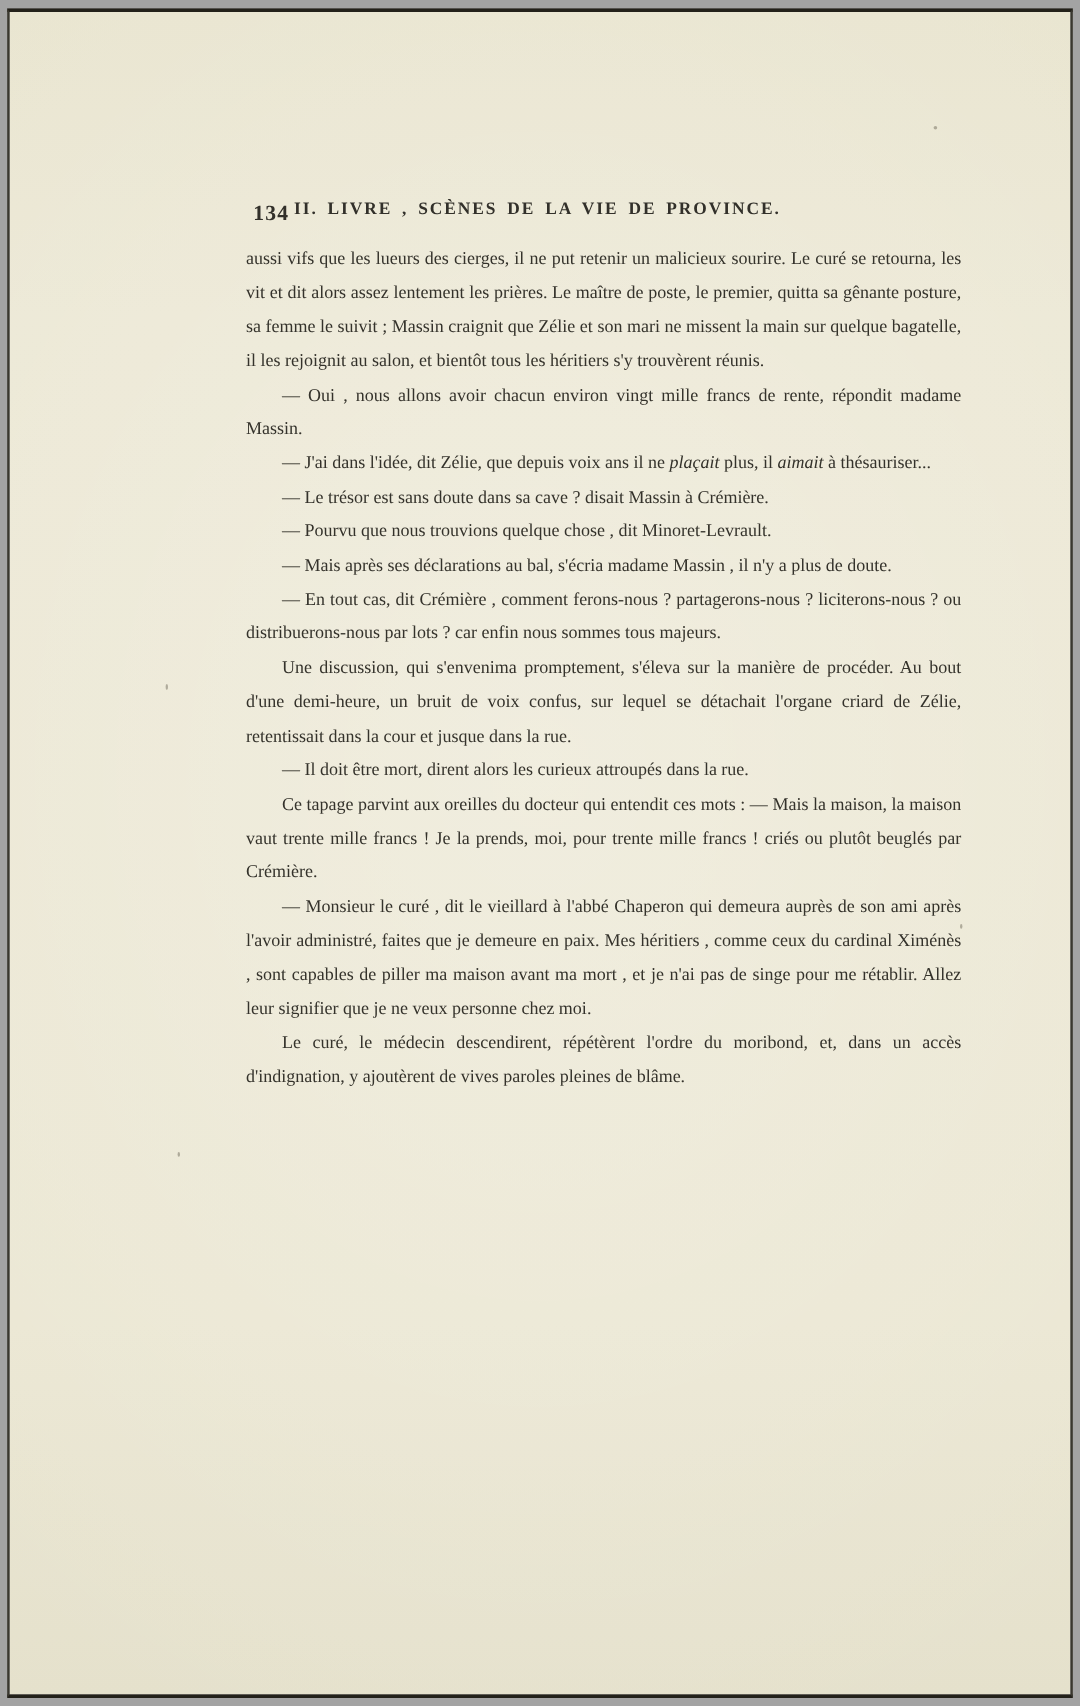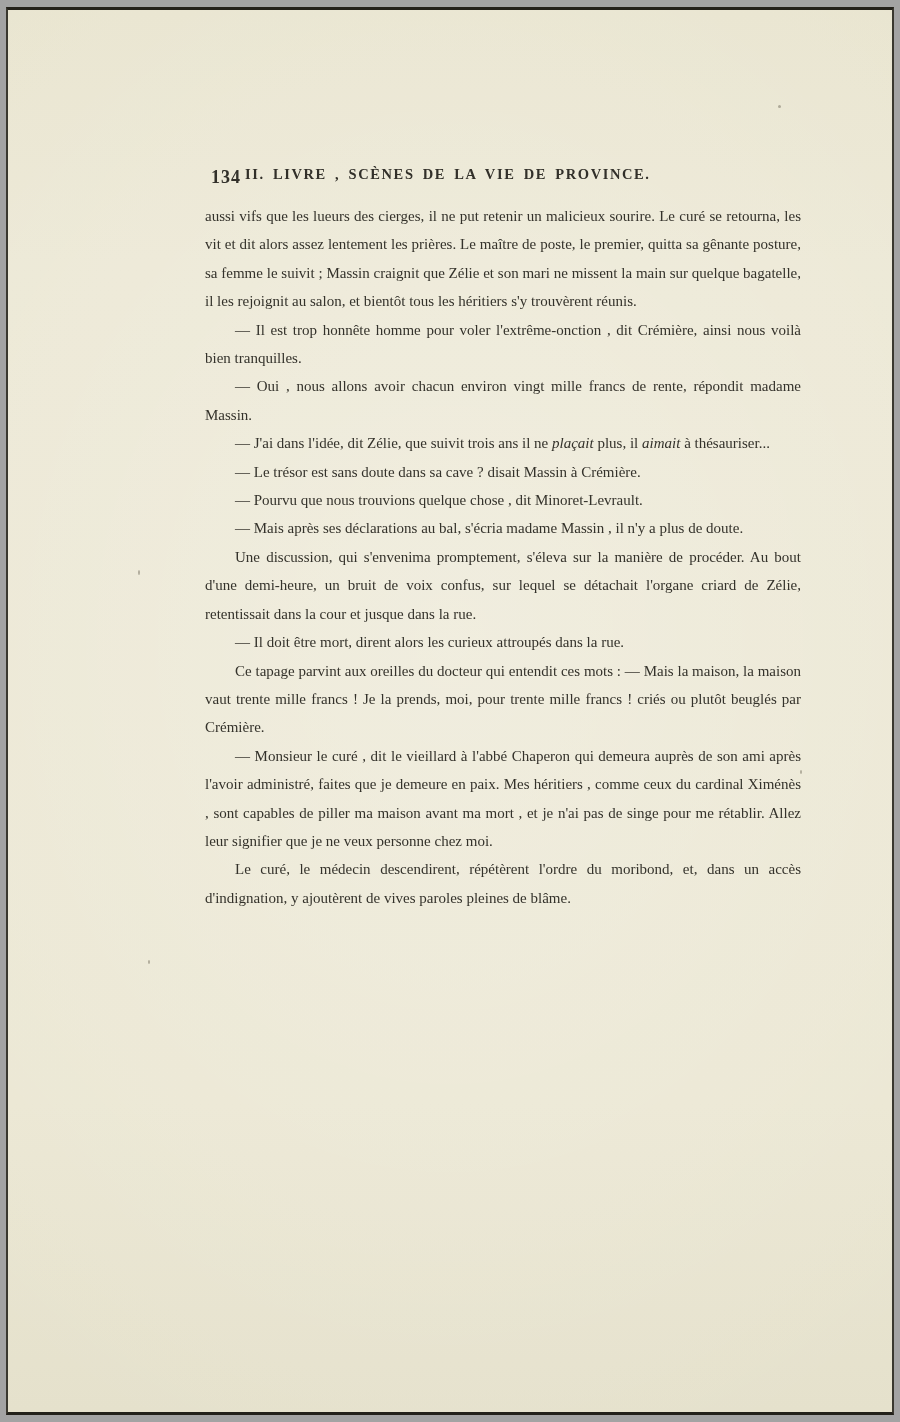--- a/index.html
+++ b/index.html
@@ -89,26 +89,26 @@
     <span class="speck" style="left:792px; top:760px; width:2px; height:4px;"></span>
     <span class="speck" style="left:140px; top:950px; width:2px; height:4px;"></span>
 
     <div class="text-block">
       <div class="header">
         <span class="pagenum">134</span>
         <div class="running">II. LIVRE , SCÈNES DE LA VIE DE PROVINCE.</div>
       </div>
       <div class="body-text" id="body-text">
           <p><span>aussi vifs que les lueurs des cierges, il ne put retenir un malicieux sourire. Le curé se retourna, les vit et dit alors assez lentement les prières. Le maître de poste, le premier, quitta sa gênante posture, sa femme le suivit ; Massin craignit que Zélie et son mari ne missent la main sur quelque bagatelle, il les rejoignit au salon, et bientôt tous les héritiers s'y trouvèrent réunis.</span></p>
-          <p><span>— Il est trop honnête homme pour voler l'extrême-onction , dit Crémière, ainsi nous voilà bien tranquilles.</span></p>
           <p><span>— Oui , nous allons avoir chacun environ vingt mille francs de rente, répondit madame Massin.</span></p>
-          <p><span>— J'ai dans l'idée, dit Zélie, que suivit trois ans il ne </span><i>plaçait</i><span> plus, il </span><i>aimait</i><span> à thésauriser...</span></p>
+          <p><span>— J'ai dans l'idée, dit Zélie, que depuis voix ans il ne </span><i>plaçait</i><span> plus, il </span><i>aimait</i><span> à thésauriser...</span></p>
           <p><span>— Le trésor est sans doute dans sa cave ? disait Massin à Crémière.</span></p>
           <p><span>— Pourvu que nous trouvions quelque chose , dit Minoret-Levrault.</span></p>
           <p><span>— Mais après ses déclarations au bal, s'écria madame Massin , il n'y a plus de doute.</span></p>
+          <p><span>— En tout cas, dit Crémière , comment ferons-nous ? partagerons-nous ? liciterons-nous ? ou distribuerons-nous par lots ? car enfin nous sommes tous majeurs.</span></p>
           <p><span>Une discussion, qui s'envenima promptement, s'éleva sur la manière de procéder. Au bout d'une demi-heure, un bruit de voix confus, sur lequel se détachait l'organe criard de Zélie, retentissait dans la cour et jusque dans la rue.</span></p>
           <p><span>— Il doit être mort, dirent alors les curieux attroupés dans la rue.</span></p>
           <p><span>Ce tapage parvint aux oreilles du docteur qui entendit ces mots : — Mais la maison, la maison vaut trente mille francs ! Je la prends, moi, pour trente mille francs ! criés ou plutôt beuglés par Crémière.</span></p>
           <p><span>— Monsieur le curé , dit le vieillard à l'abbé Chaperon qui demeura auprès de son ami après l'avoir administré, faites que je demeure en paix. Mes héritiers , comme ceux du cardinal Ximénès , sont capables de piller ma maison avant ma mort , et je n'ai pas de singe pour me rétablir. Allez leur signifier que je ne veux personne chez moi.</span></p>
           <p><span>Le curé, le médecin descendirent, répétèrent l'ordre du moribond, et, dans un accès d'indignation, y ajoutèrent de vives paroles pleines de blâme.</span></p>
         </div>
     </div>
   </div>
 </div>
 

